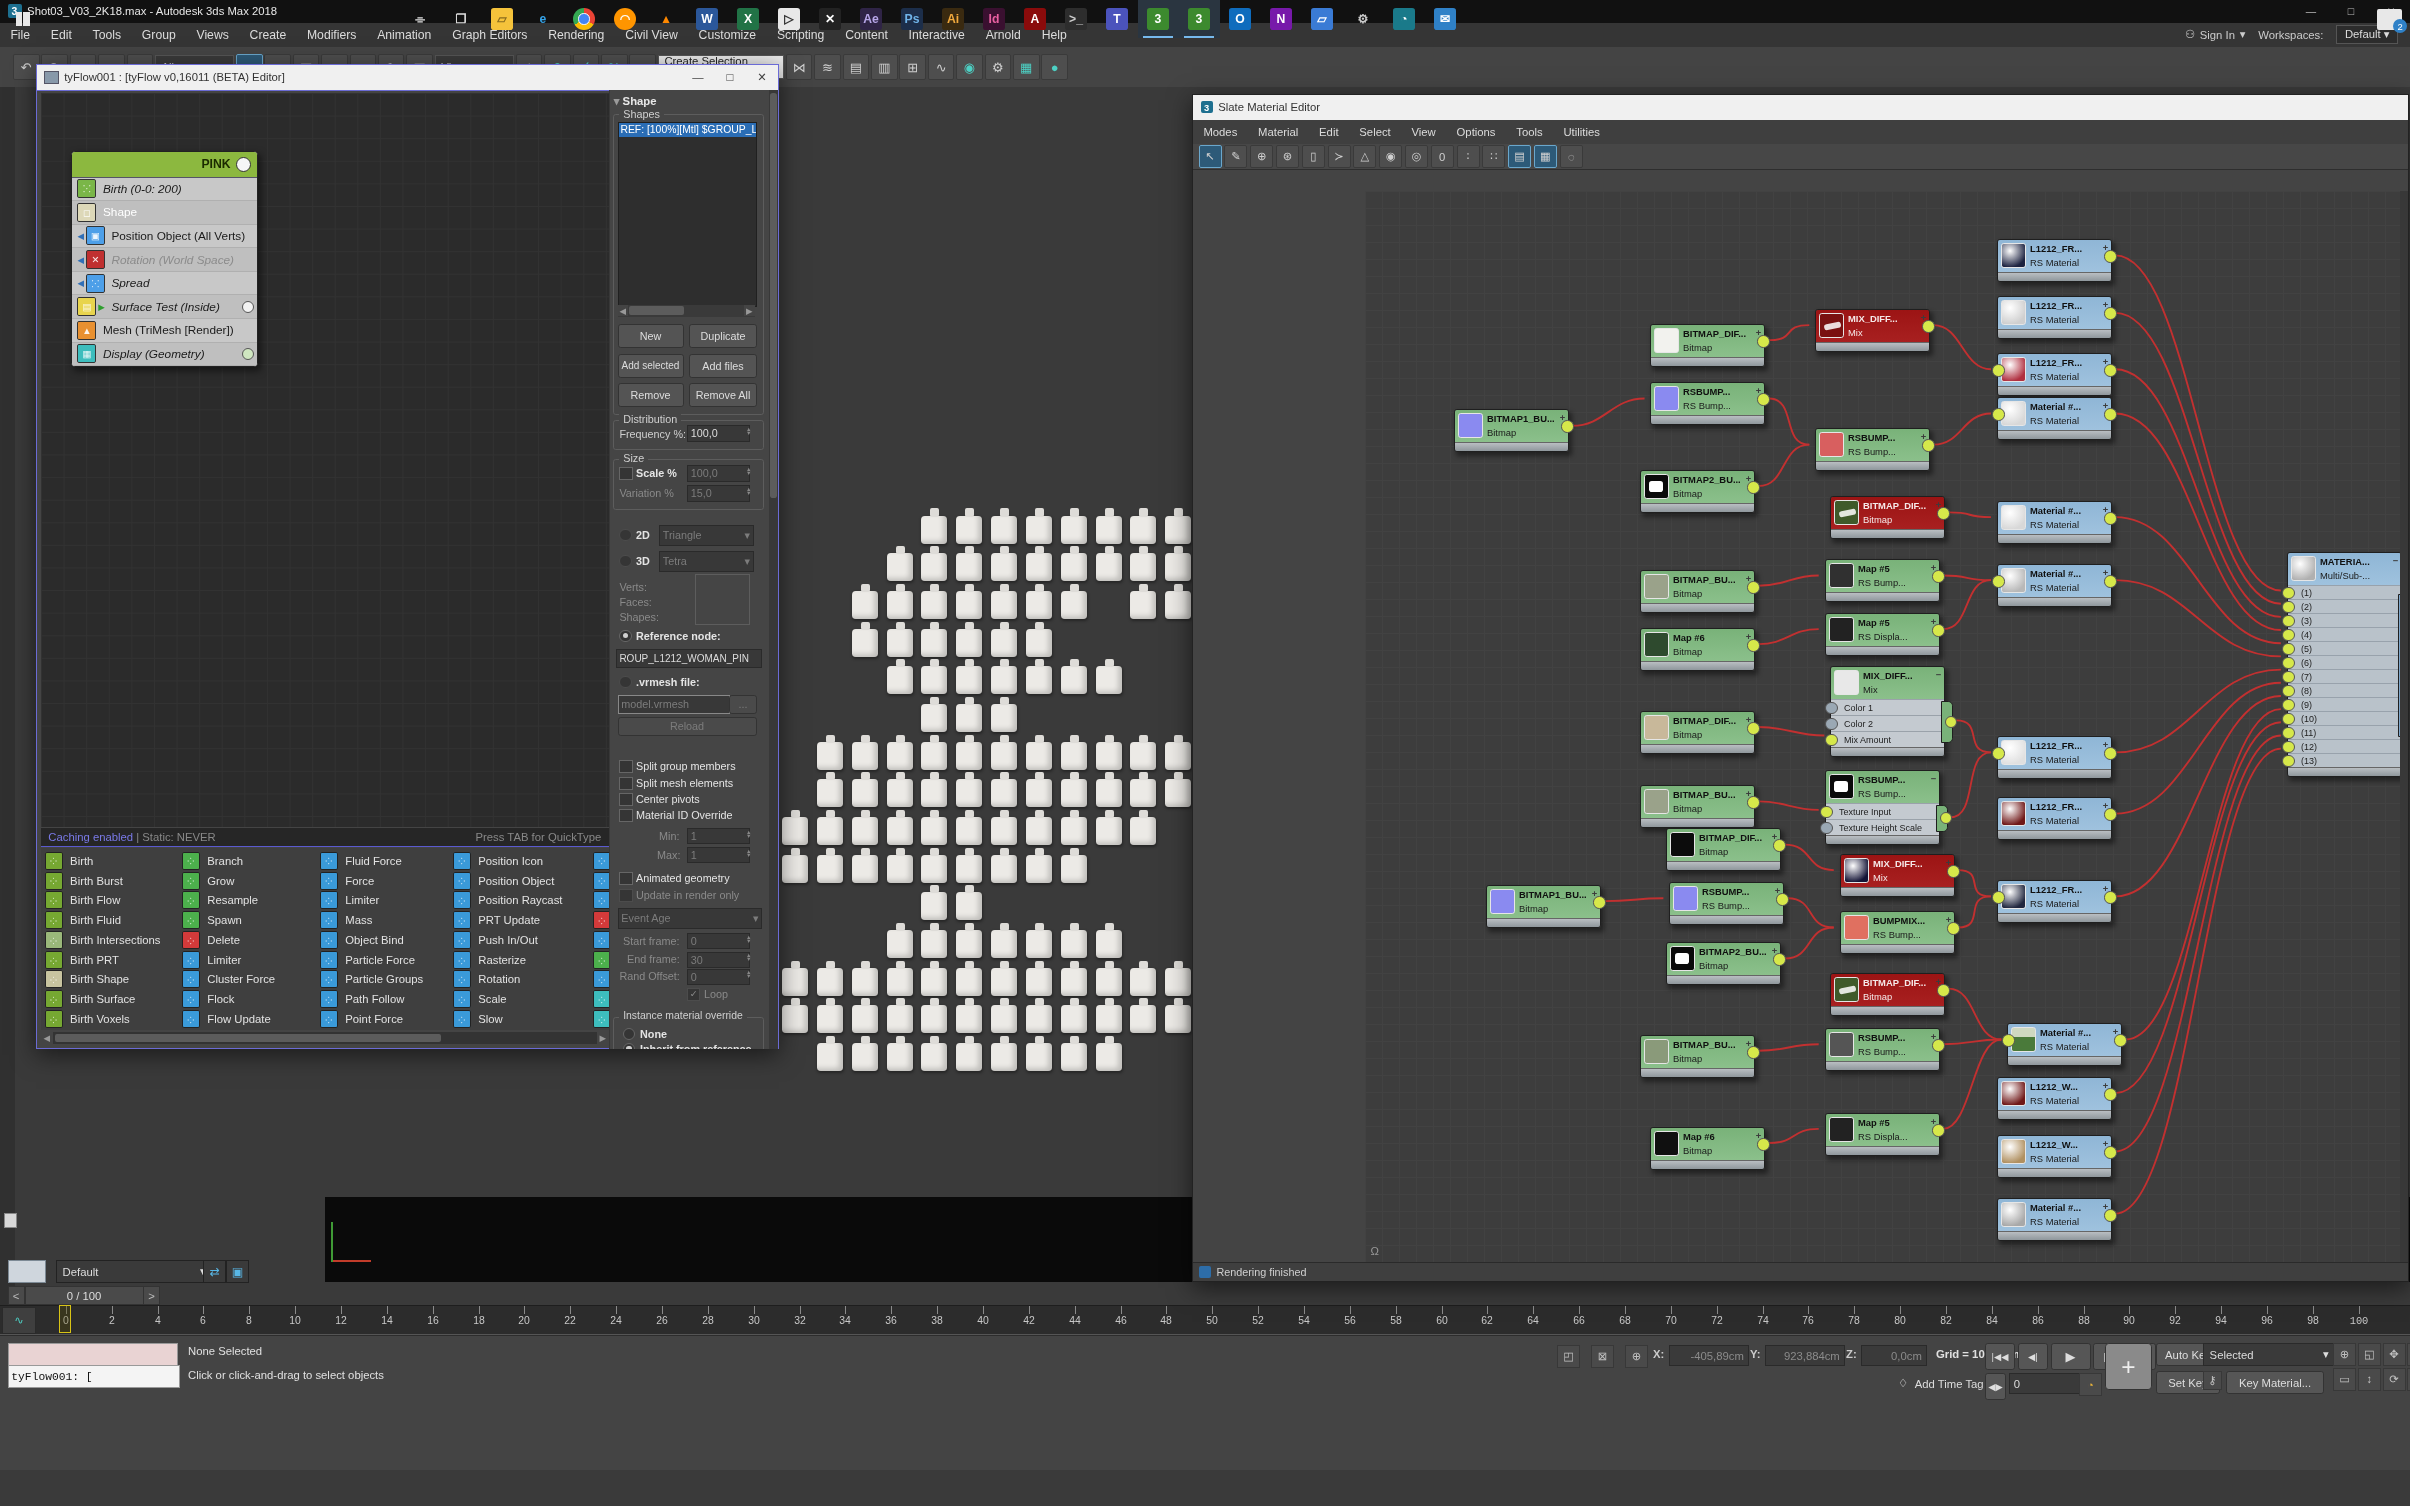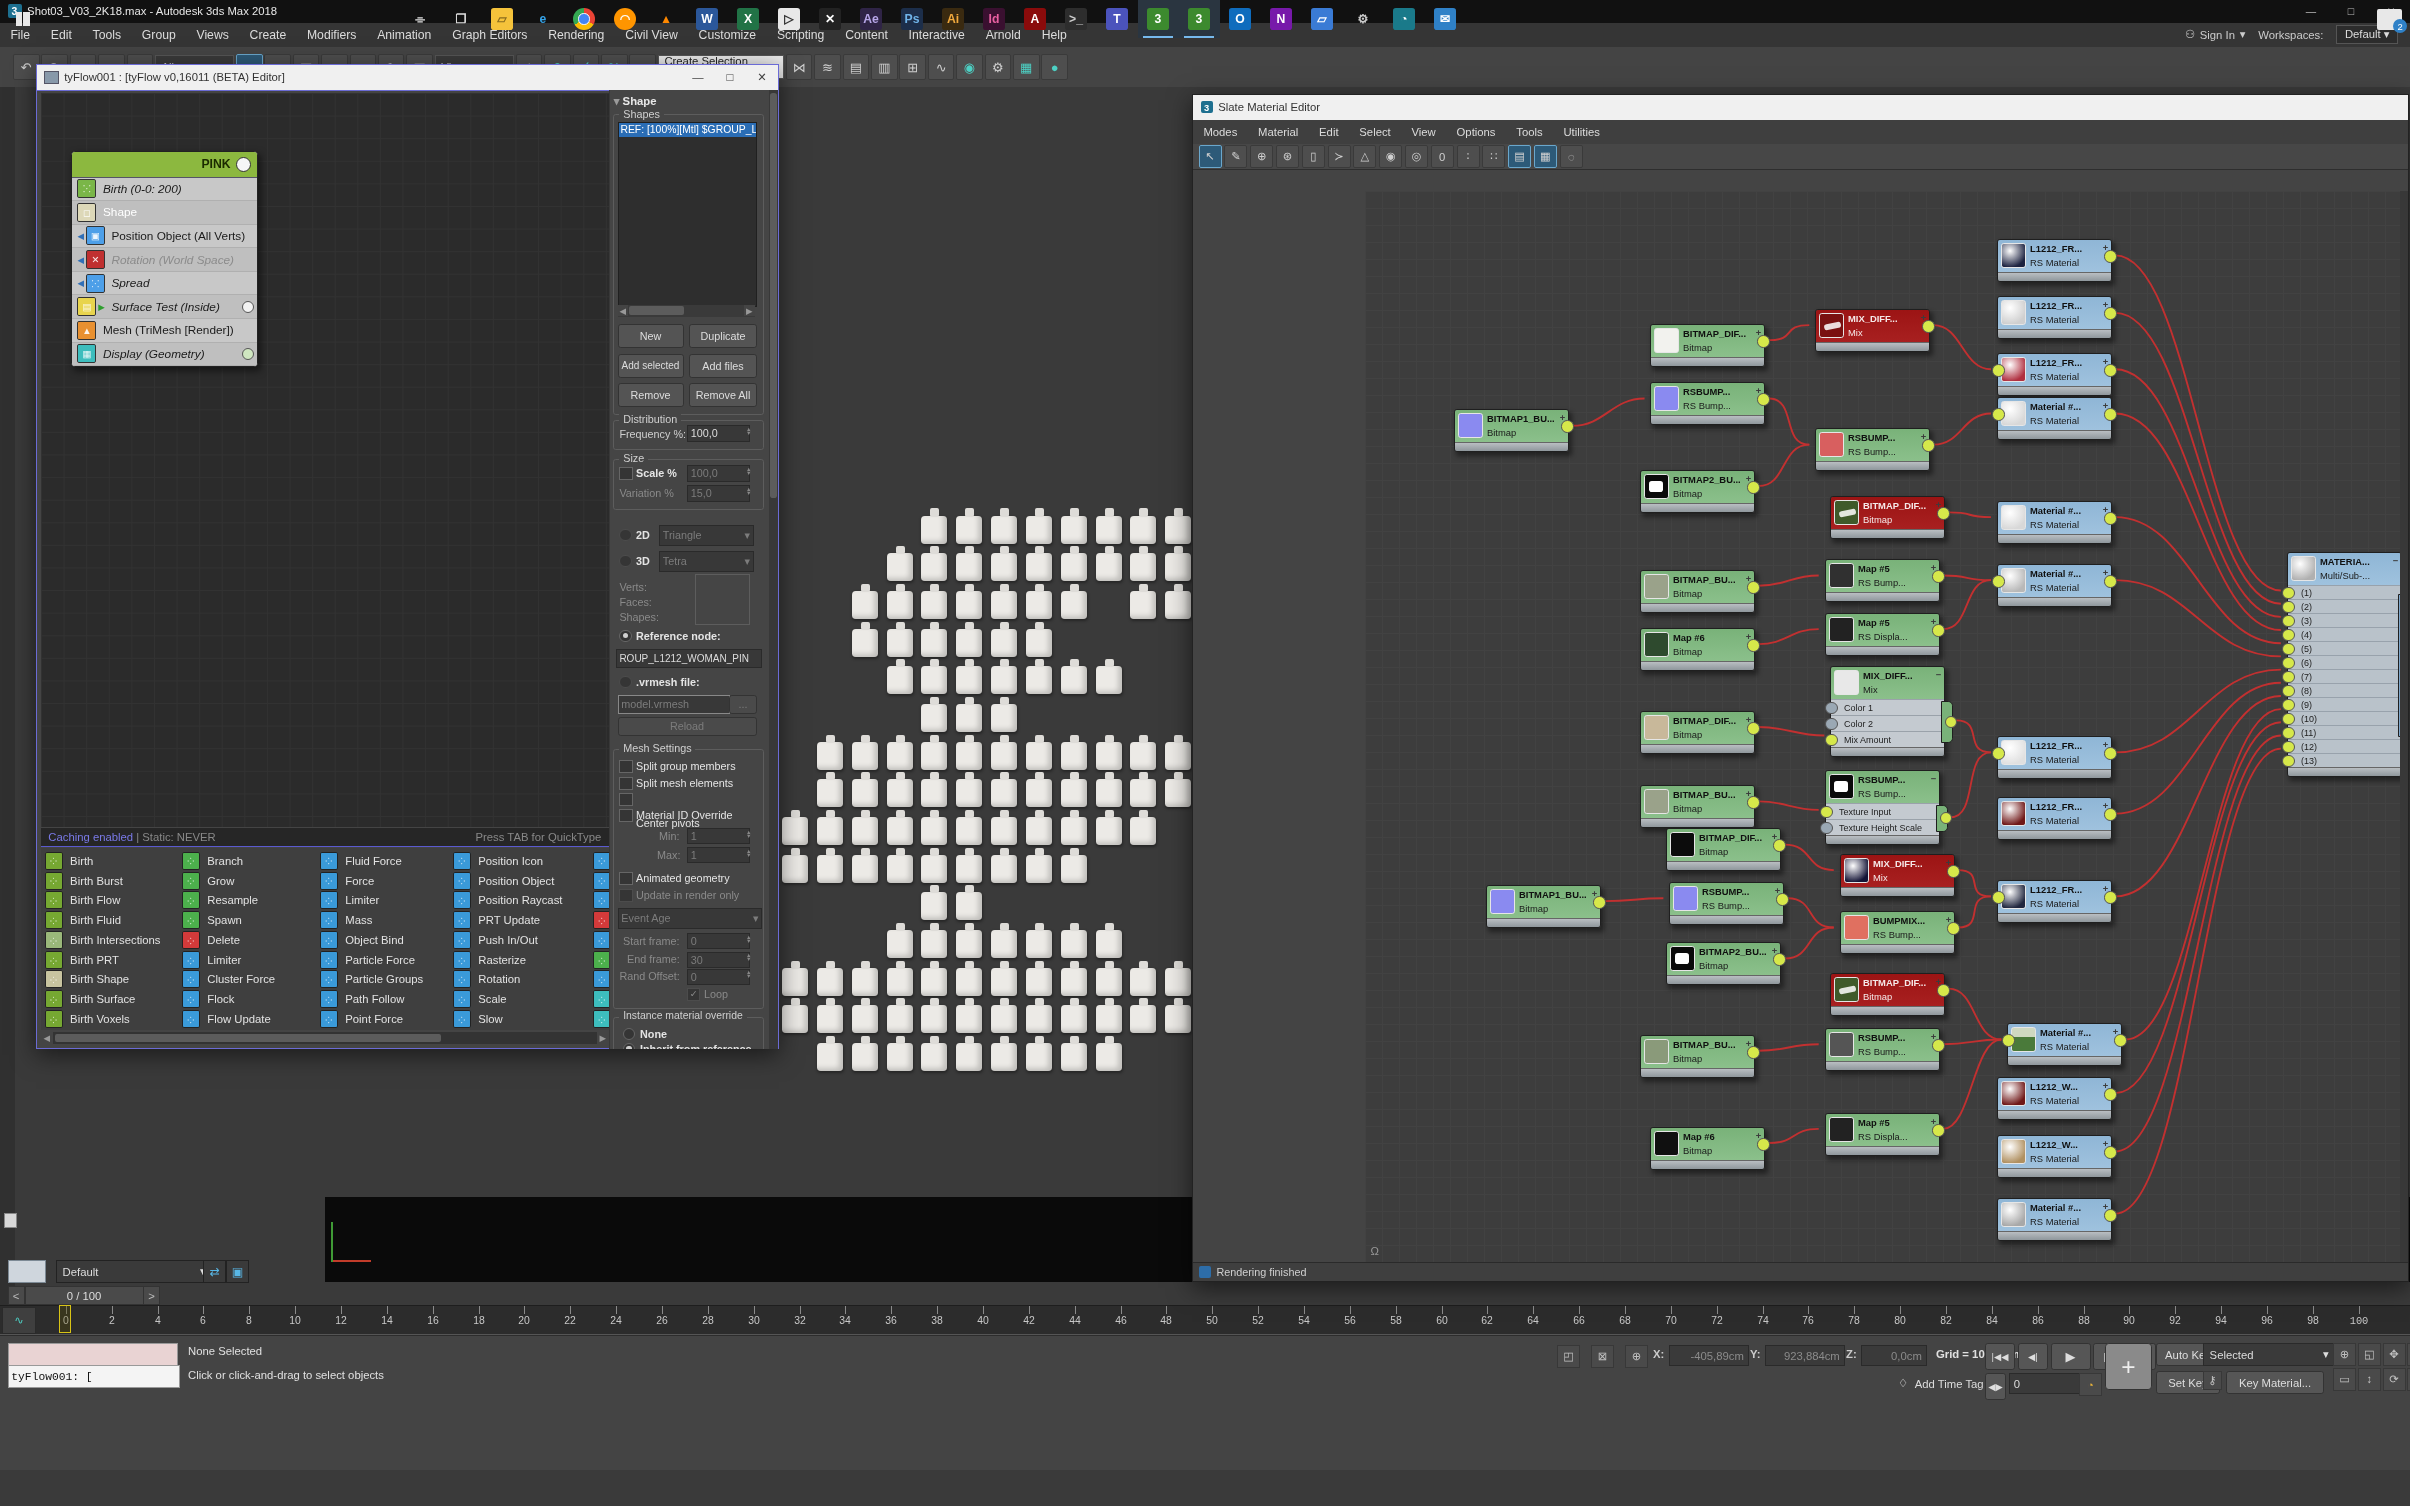--- a/index.html
+++ b/index.html
@@ -901,29 +901,26 @@
       <div style="position:absolute;left:85px;top:484px;width:53px;height:49px;border:0.9px solid #5d5d5d;"></div>
       <div class="prad on" style="left:9.4px;top:540px;"></div>
       <div class="plabel" style="left:26px;top:540px;color:#e4e4e4;font-weight:bold;">Reference node:</div>
       <div class="pfield" style="left:5.6px;top:559px;width:139px;height:17px;font-size:10px;">ROUP_L1212_WOMAN_PIN</div>
       <div class="prad dim" style="left:9.4px;top:586px;"></div>
       <div class="plabel" style="left:26px;top:586px;color:#e4e4e4;font-weight:bold;">.vrmesh file:</div>
       <div class="pfield dim" style="left:7.5px;top:605px;width:105px;height:17px;border-color:#888;">model.vrmesh</div>
       <div class="pbtn dim" style="left:119px;top:605px;width:26px;height:17px;">...</div>
       <div class="pbtn dim" style="left:7.5px;top:627px;width:137px;height:17px;">Reload</div>
 
-      <div class="grp" style="top:659px;height:258px;">
-        <div class="gt">Mesh Settings</div>
-      </div>
       <div class="pchk" style="left:9.4px;top:670px;"></div>
       <div class="plabel" style="left:26px;top:670px;color:#e4e4e4;">Split group members</div>
       <div class="pchk" style="left:9.4px;top:687px;"></div>
       <div class="plabel" style="left:26px;top:687px;color:#e4e4e4;">Split mesh elements</div>
       <div class="pchk" style="left:9.4px;top:703px;"></div>
-      <div class="plabel" style="left:26px;top:703px;color:#e4e4e4;margin-top:24px;">Center pivots</div>
+      <div class="plabel" style="left:26px;top:703px;color:#e4e4e4;">Center pivots</div>
       <div class="pchk" style="left:9.4px;top:719px;"></div>
       <div class="plabel" style="left:26px;top:719px;color:#e4e4e4;">Material ID Override</div>
       <div class="plabel dim" style="left:49px;top:740px;">Min:</div>
       <div class="pfield dim" style="left:77px;top:738px;width:55px;height:14px;">1</div>
       <div class="pspin" style="left:135px;top:740px;">
           <span>▲</span>
           <span>▼</span>
         </div>
       <div class="plabel dim" style="left:47px;top:759px;">Max:</div>
       <div class="pfield dim" style="left:77px;top:757px;width:55px;height:14px;">1</div>

